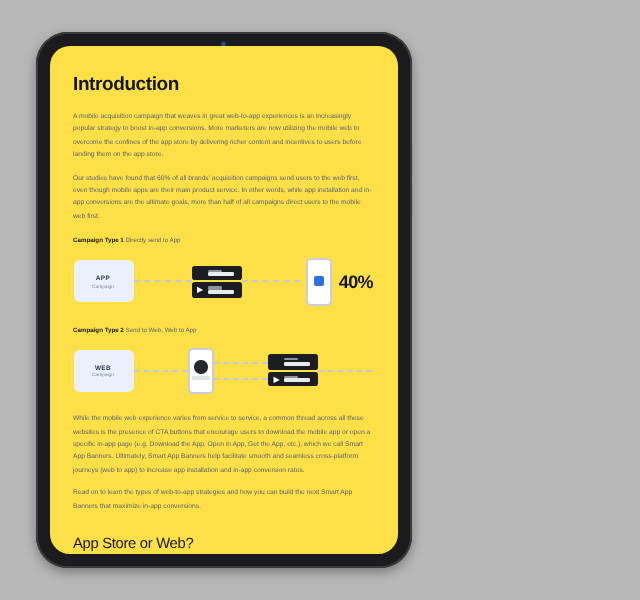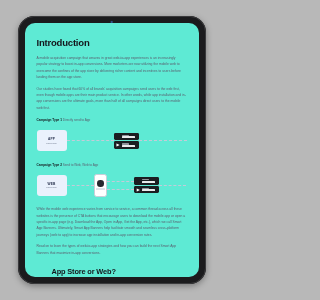--- a/index.html
+++ b/index.html
@@ -32,36 +32,36 @@
   .side-btn{
     position:absolute; right:-1.5px; width:2px;
     background:#9a9a9e; border-radius:1px;
   }
   #side-button-volume-up{ top:56px;  height:16px; }
   #side-button-volume-down{ top:76px; height:16px; }
 
   
   #screen{
     position:absolute; left:7px; top:7px; right:7px; bottom:7px;
-    background:#5eead4; border-radius:10px; overflow:hidden;
+    background:#fde047; border-radius:10px; overflow:hidden;
   }
   #page-scroll{
     position:absolute; inset:0;
     padding:14px 12px 10px 12px;
     overflow:hidden;
   }
 
   
   h1.page-title{
     font-size:9.5px; font-weight:bold; color:#14161c;
     letter-spacing:-.2px; margin-bottom:7px;
   }
   h2.section-title{
-    font-size:7.4px; font-weight:bold; color:#14161c;
-    letter-spacing:-.15px; margin:11px 15px 5px;
+    font-size:7.4px; font-weight:normal; color:#14161c;
+    letter-spacing:-.15px; margin:11px 0 5px;
   }
   p.body-text{
     font-size:3.35px; line-height:1.92;
     color:#5a6070; margin-bottom:5px; text-align:left;
   }
 
   
   .diagram-block{ margin:7px 0 6px; }
   .diagram-caption{
     font-size:3.1px; color:#5a6070; margin-bottom:3.5px;
@@ -205,20 +205,26 @@
               <span class="glyph">▶</span>
               <span class="btxt">
                 <span class="bl1"></span>
                 <span class="bl2"></span>
               </span>
             </div>
           </div>
 
           <div class="connector"></div>
 
+          <div class="result-group">
+            <div class="result-phone">
+              <span class="app-square"></span>
+            </div>
+            <span class="percent-label">40%</span>
+          </div>
 
         </div>
       </div>
 
       <div class="diagram-block">
         <div class="diagram-caption">
           <b>Campaign Type 2</b>
           <span>Send to Web, Web to App</span>
         </div>
 

